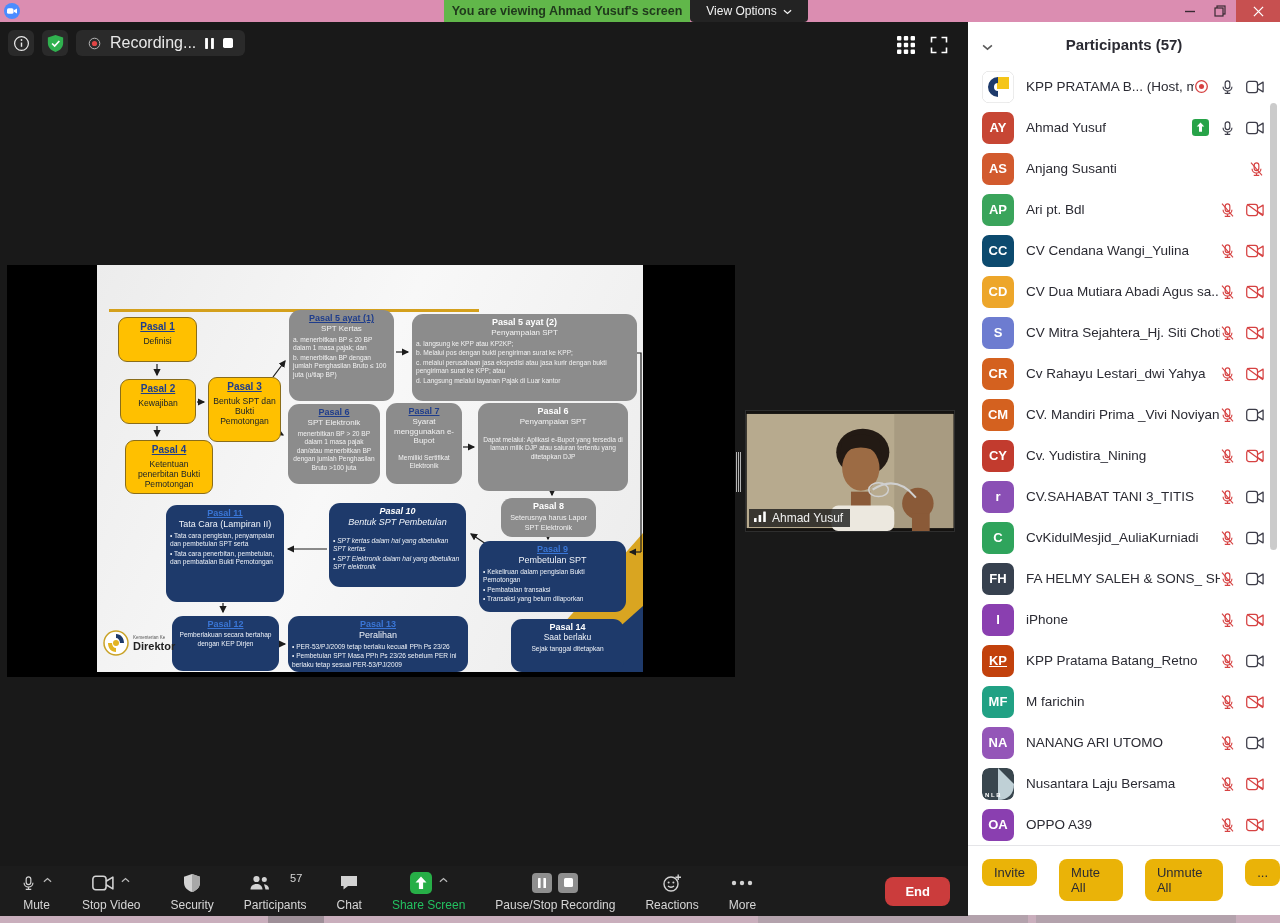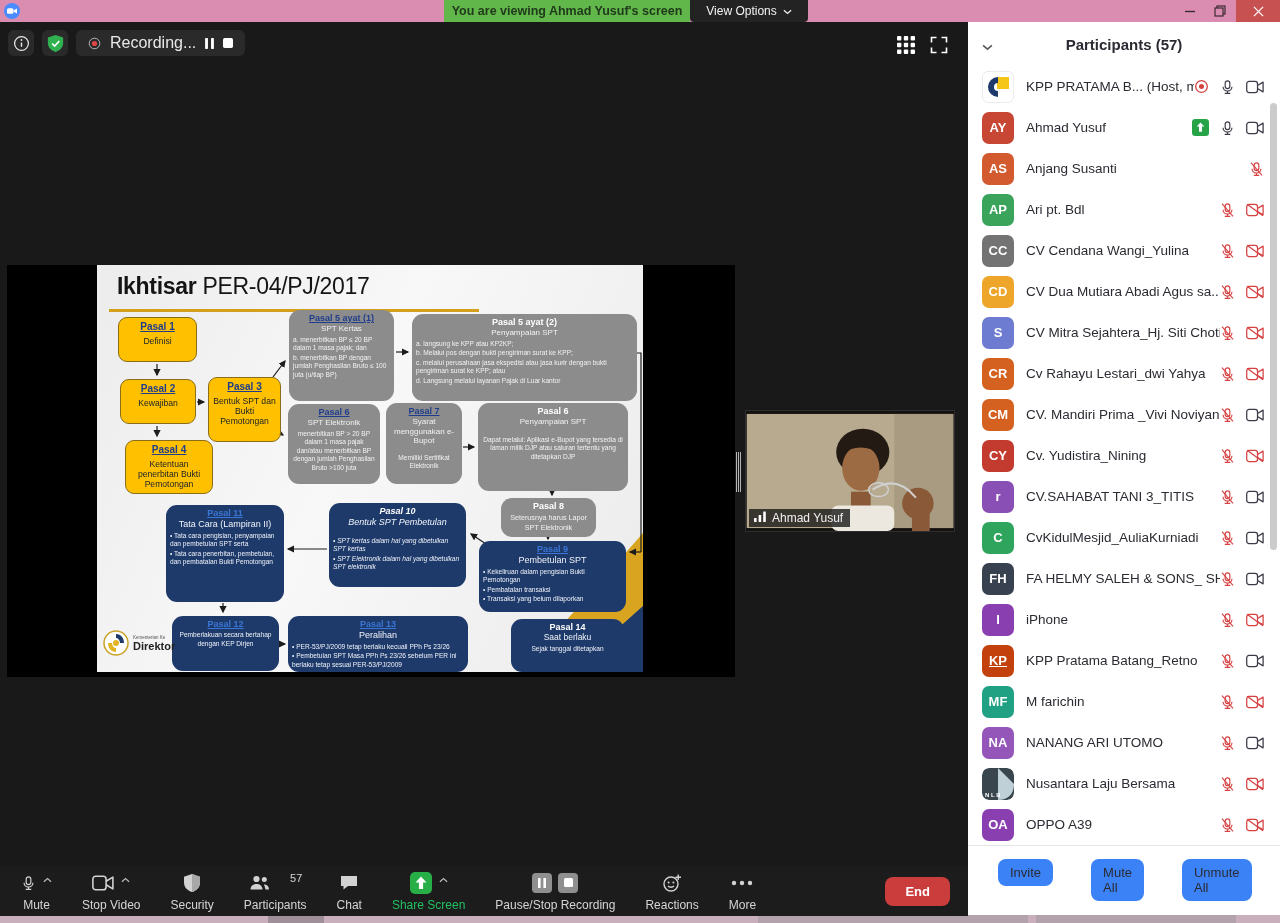--- a/index.html
+++ b/index.html
@@ -101,21 +101,21 @@
   .plist{}
   .prow{height:41px;display:flex;align-items:center;padding:0 16px 0 14px;}
   .avatar{width:32px;height:32px;border-radius:7px;color:#fff;font-weight:bold;font-size:13px;
     display:flex;align-items:center;justify-content:center;margin-right:12px;flex:none;overflow:hidden;}
   .pname{font-size:13.5px;color:#2b2b33;flex:1;white-space:nowrap;overflow:hidden;}
   .picons{display:flex;gap:11px;align-items:center;}
   .pic{display:flex;align-items:center;}
   .pscroll{position:absolute;right:3px;top:81px;width:7px;height:447px;background:#cbcbcb;border-radius:4px;}
   .pfoot{position:absolute;left:0;right:0;bottom:0;height:56px;border-top:1px solid #e5e5e8;
     display:flex;gap:22px;align-items:flex-start;padding:13px 0 0 14px;background:#fff;}
-  .pfoot .fbtn{background:#3b82f6;border-radius:8px;padding:6px 12px;font-size:13px;color:#2b2b33;cursor:pointer;margin-left:16px;}
+  .pfoot .fbtn{background:#eab308;border-radius:8px;padding:6px 12px;font-size:13px;color:#2b2b33;cursor:pointer;}
 
   
   .toolbar{position:absolute;left:0;top:866px;width:968px;height:50px;background:#1c1c1c;
     display:flex;align-items:center;padding-left:6px;box-sizing:border-box;z-index:2;}
   .titem{display:flex;flex-direction:column;align-items:center;justify-content:center;gap:3px;
     padding:0 15px;cursor:pointer;}
   .ticon{height:24px;display:flex;align-items:center;}
   .tlabel{font-size:12px;color:#d6d6d6;white-space:nowrap;}
   .titem.accent .tlabel{color:#23c160;}
   .tbadge{font-size:11px;color:#d6d6d6;margin:-10px 0 0 3px;padding-left:16px;}
@@ -222,23 +222,20 @@
             <rect x="6.8" y="13.6" width="4.4" height="4.4" rx="1"></rect>
             <rect x="13.6" y="13.6" width="4.4" height="4.4" rx="1"></rect>
           </svg></span>
       <span><svg width="18" height="18" viewBox="0 0 18 18" stroke="#fff" stroke-width="1.6" fill="none">
             <path d="M6.5 1.5H1.5V6.5M11.5 1.5H16.5V6.5M6.5 16.5H1.5V11.5M11.5 16.5H16.5V11.5"></path>
           </svg></span>
     </div>
 
     <div class="share-region">
       <div class="slide">
-        <div class="slide-title">
-          <b>Ikhtisar</b><span>PER-04/PJ/2017</span>
-        </div>
         <div class="title-rule"></div>
 
         <svg class="deco" width="546" height="407">
           <polygon points="546,268 546,407 424,407" fill="#d9a521"></polygon>
           <polygon points="546,341 546,407 472,407" fill="#1e3a6b"></polygon>
         </svg>
 
         <svg class="arrows" width="546" height="407">
           <defs>
               <marker id="ah" markerWidth="7" markerHeight="7" refX="5" refY="3" orient="auto">
@@ -518,21 +515,21 @@
             <span class="pic">
               <svg width="18" height="14" viewBox="0 0 20 14" fill="none">
                 <rect x="0.8" y="0.8" width="12" height="12.4" rx="2.6" stroke="#d64242" stroke-width="1.4"></rect>
                 <path d="M12.8 5.4 19 1.6v10.8l-6.2-3.8" stroke="#d64242" stroke-width="1.4" stroke-linejoin="round"></path>
                 <path d="M1.2 0.6 18.8 13.4" stroke="#d64242" stroke-width="1.4"></path>
               </svg>
             </span>
           </div>
         </div>
         <div class="prow">
-          <div class="avatar" style="background: #737373;">CC</div>
+          <div class="avatar" style="background: #0c4a6e;">CC</div>
           <div class="pname">CV Cendana Wangi_Yulina</div>
           <div class="picons">
             <span class="pic">
               <svg width="15" height="16" viewBox="0 0 18 18" fill="none">
                 <rect x="6.2" y="1.6" width="5.6" height="9.4" rx="2.8" stroke="#d64242" stroke-width="1.4"></rect>
                 <path d="M3.7 8.7a5.3 5.3 0 0 0 10.6 0" stroke="#d64242" stroke-width="1.4"></path>
                 <path d="M9 14v2.3M5.7 16.6h6.6" stroke="#d64242" stroke-width="1.4"></path>
                 <path d="M2.4 1.4 15.6 16.6" stroke="#d64242" stroke-width="1.4"></path>
               </svg>
             </span>

